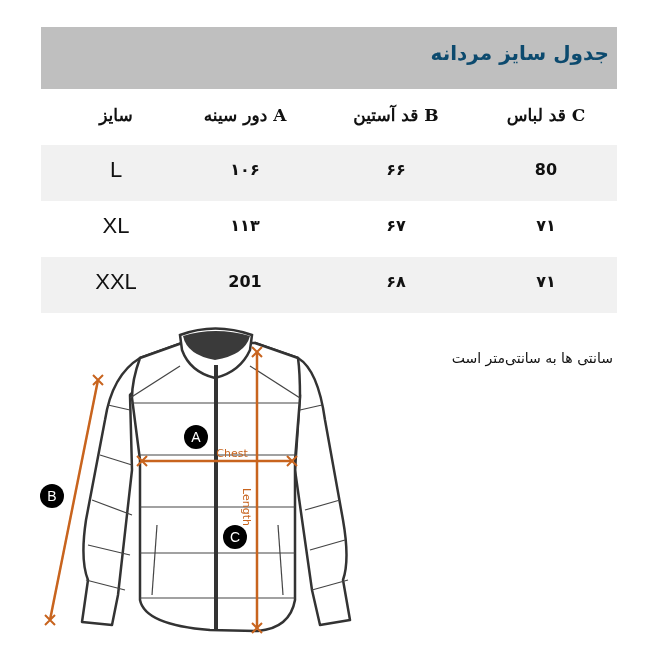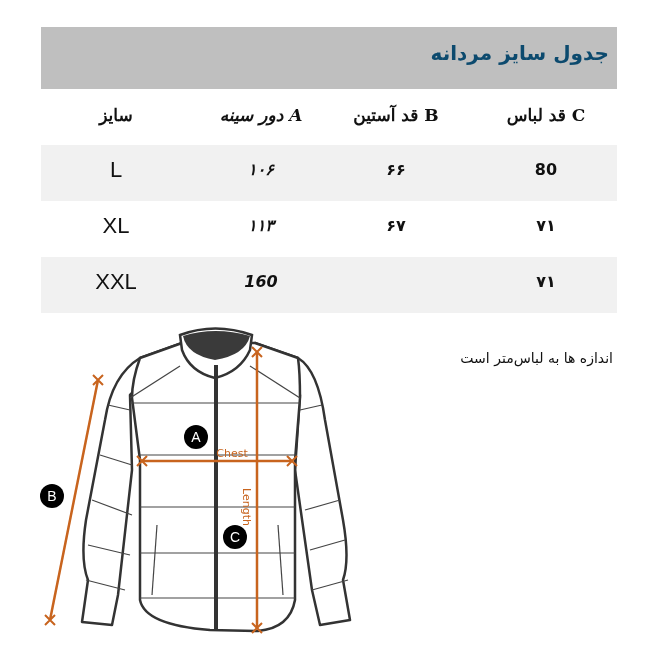--- a/index.html
+++ b/index.html
@@ -5,21 +5,21 @@
   html, body { margin:0; padding:0; background:#ffffff; }
   body { width:657px; height:657px; position:relative; overflow:hidden; font-family:"DejaVu Sans", sans-serif; }
   .title-band { position:absolute; left:41px; top:27px; width:576px; height:62px; background:#bfbfbf; }
   .title-band .t { position:absolute; right:8px; top:14px; font-size:20px; font-weight:bold; color:#0c4a6e; direction:rtl; }
   .hdr { position:absolute; left:41px; top:89px; width:576px; height:56px; background:#fff; }
   .row { position:absolute; left:41px; width:576px; height:56px; }
   .row.alt { background:#f1f1f1; }
   .cell { position:absolute; top:0; height:56px; line-height:50px; text-align:center; font-size:16px; font-weight:bold; color:#111; }
   .hdr .cell { line-height:52px; font-family:"DejaVu Serif", serif; font-size:17px; direction:rtl; }
   .c-size { left:20px; width:110px;text-align:center; }
-  .c-a { left:150px; width:140px;font-style:italic; }
+  .c-a { left:134px; width:140px; }
   .c-b { left:285px; width:140px; }
   .c-c { left:440px; width:130px; }
   .row .c-size { font-family:"Liberation Sans", sans-serif; font-size:22px; font-weight:normal; }
   .note { position:absolute; right:44px; top:350px; font-size:14px; color:#111; direction:rtl; }
   .diagram { position:absolute; left:0; top:320px; width:657px; height:337px; }
 </style>
 </head>
 <body>
 
 <div class="title-band">
@@ -40,25 +40,26 @@
   <div class="cell c-c">80</div>
 </div>
 <div class="row" style="top:201px">
   <div class="cell c-size">XL</div>
   <div class="cell c-a">۱۱۳</div>
   <div class="cell c-b">۶۷</div>
   <div class="cell c-c">۷۱</div>
 </div>
 <div class="row alt" style="top:257px">
   <div class="cell c-size">XXL</div>
-  <div class="cell c-a">160</div>
+  <div class="cell c-a">201</div>
+  <div class="cell c-b">۶۸</div>
   <div class="cell c-c">۷۱</div>
 </div>
 
-<div class="note">اندازه ها به لباس‌متر است</div>
+<div class="note">سانتی ها به سانتی‌متر است</div>
 
 <svg class="diagram" viewBox="0 320 657 337">
   <g fill="#fff" stroke="#333" stroke-width="2.5" stroke-linejoin="round">
 
     <path d="M182 343 L140 358 Q112 375 105 420 L86 520 Q80 560 88 580 L82 622 L112 625 L118 595 L132 470 L130 395 Z"></path>
 
     <path d="M255 343 L298 358 Q318 370 325 420 L343 520 Q350 560 343 580 L350 620 L320 625 L312 590 L295 470 L300 395 Z"></path>
 
     <path d="M182 343 L140 358 Q132 380 132 398 L140 460 L140 600 Q145 625 210 630 L258 631 Q290 628 295 600 L295 460 L300 398 Q300 372 298 358 L255 343 Z"></path>
   </g>

